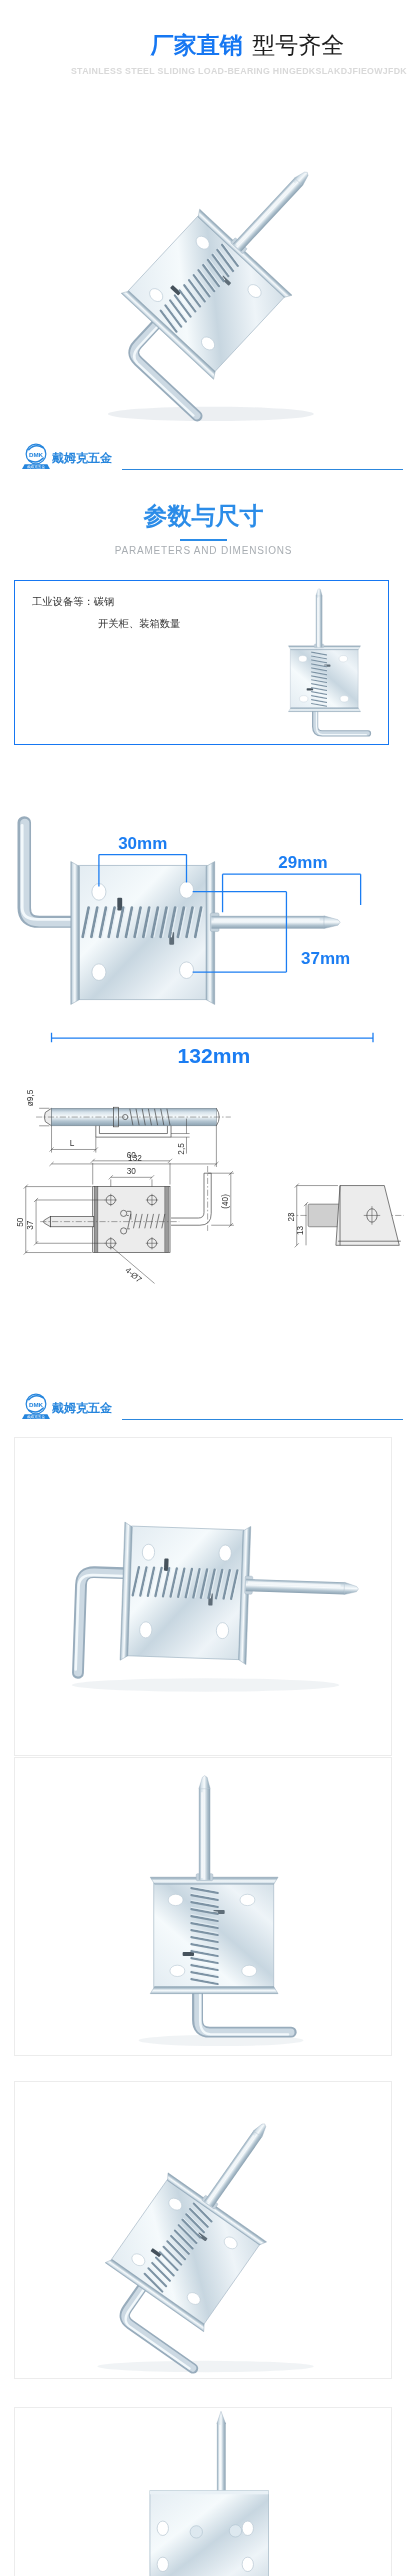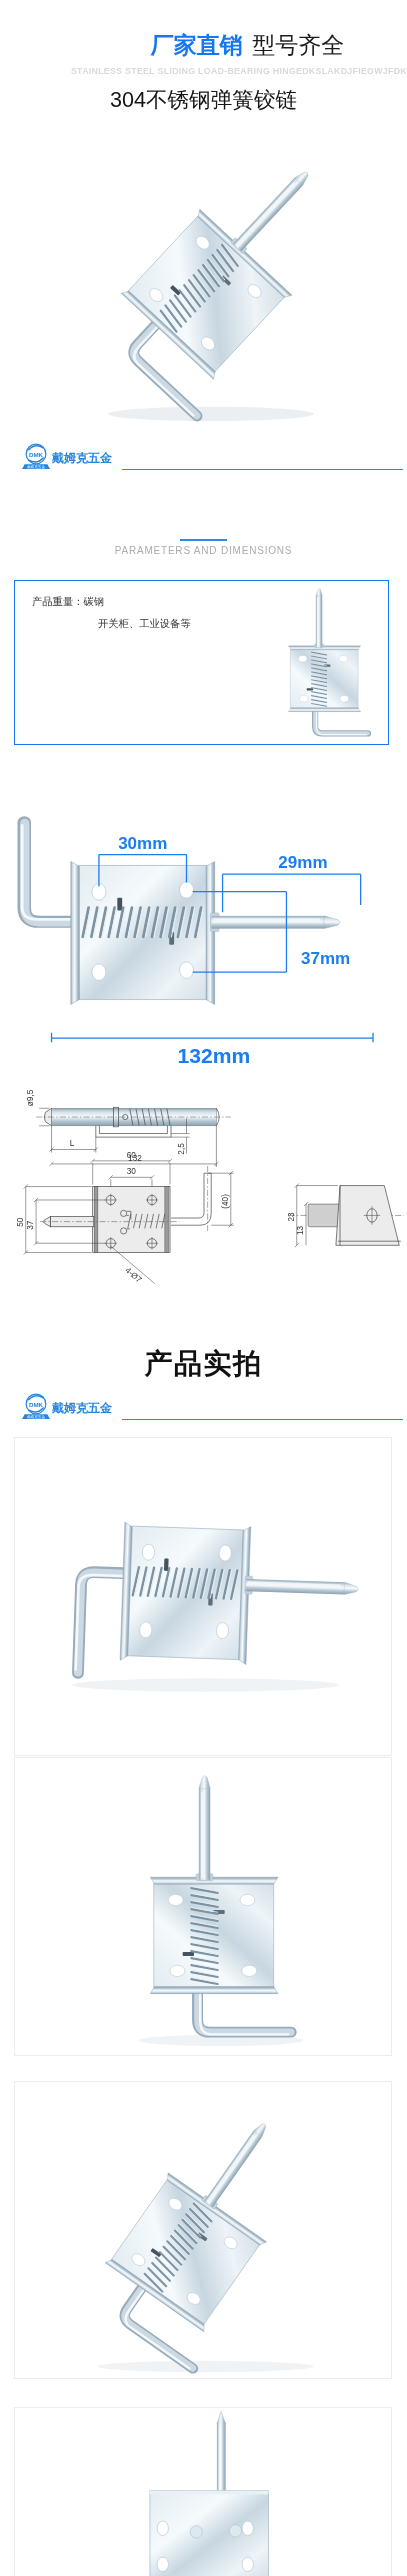--- a/index.html
+++ b/index.html
@@ -47,21 +47,20 @@
 </style>
 </head>
 <body>
 
 <div class="page">
 
   <div class="abs hero-title">
     <span class="tb">厂家直销</span><span class="tk">型号齐全</span>
   </div>
   <div class="abs hero-sub-en">STAINLESS STEEL SLIDING LOAD-BEARING HINGEDKSLAKDJFIEOWJFDK</div>
-  <div class="abs hero-sub-cn">304不锈钢弹簧铰链</div>
 
   <svg class="abs" style="left:41px;top:123px" width="350" height="309" viewBox="0 0 680 600">
     <defs>
       <linearGradient id="gM" x1="0" y1="0" x2="0" y2="1">
         <stop offset="0" stop-color="#93a9b9"></stop>
           <stop offset=".22" stop-color="#d6e2ea"></stop>
         <stop offset=".48" stop-color="#f6fafc"></stop>
           <stop offset=".74" stop-color="#b3c5d1"></stop>
         <stop offset="1" stop-color="#8ba1b1"></stop>
       </linearGradient>
@@ -123,27 +122,28 @@
       <path d="M15,17 Q27,4 43,13" fill="none" stroke="#2585dd" stroke-width="3" stroke-linecap="round"></path>
       <path d="M43,33 Q31,46 15,37" fill="none" stroke="#2585dd" stroke-width="3" stroke-linecap="round"></path>
       <text x="29" y="30" text-anchor="middle" font-size="12" font-weight="700" fill="#2585dd">DMK</text>
       <polygon points="7,45 51,45 56,54 2,54" fill="#2585dd"></polygon>
       <text x="29" y="52.5" text-anchor="middle" font-size="7" fill="#ffffff">戴姆克五金</text>
     </svg>
     <div class="bname">戴姆克五金</div>
     <div class="bline"></div>
   </div>
 
+  <div class="abs sec-title">参数与尺寸</div>
   <div class="abs sec-underline"></div>
   <div class="abs sec-sub">PARAMETERS AND DIMENSIONS</div>
 
   <div class="abs param-box"></div>
   <div class="abs param-rows">
-    <div>产品重量：碳钢</div>
-    <div class="indent">开关柜、工业设备等</div>
+    <div>工业设备等：碳钢</div>
+    <div class="indent">开关柜、装箱数量</div>
   </div>
   <svg class="abs" style="left:257px;top:581px" width="134" height="178" viewBox="0 0 260 345">
     <use href="#latch-hd" transform="translate(130,190) rotate(-90) scale(0.48) translate(-250,-160)"></use>
   </svg>
 
   <svg class="abs" style="left:0;top:804px" width="407" height="263" viewBox="0 0 790 510">
     <g transform="translate(150,120) scale(1.05,0.95) translate(-130,-25)">
       <use href="#handle-up"></use>
         <use href="#latch-body"></use>
     </g>
@@ -220,21 +220,20 @@
     <line class="cad" x1="660" y1="230" x2="660" y2="346"></line>
     <line class="cad" x1="656" y1="338" x2="778" y2="338"></line>
     <ellipse cx="722" cy="288" rx="10" ry="13" class="cad" fill="#fff"></ellipse>
     <path class="dim" d="M722,270 L722,306 M706,288 L738,288"></path>
     <path class="dim" d="M576,230 L576,346 M572,234 L580,226 M572,350 L580,342 M576,230 L656,230"></path>
     <text class="cadtxt" transform="translate(570,300) rotate(-90)">23</text>
     <path class="dim" d="M594,266 L594,346 M590,270 L598,262 M594,266 L596,266"></path>
     <text class="cadtxt" transform="translate(588,326) rotate(-90)">13</text>
   </svg>
 
-  <div class="abs photos-title">产品实拍</div>
 
   <div class="abs brand-row" style="top:1391px">
     <svg class="logo" width="30" height="30" viewBox="0 0 58 58">
       <circle cx="29" cy="25" r="19" fill="none" stroke="#2585dd" stroke-width="2.4"></circle>
       <path d="M15,17 Q27,4 43,13" fill="none" stroke="#2585dd" stroke-width="3" stroke-linecap="round"></path>
       <path d="M43,33 Q31,46 15,37" fill="none" stroke="#2585dd" stroke-width="3" stroke-linecap="round"></path>
       <text x="29" y="30" text-anchor="middle" font-size="12" font-weight="700" fill="#2585dd">DMK</text>
       <polygon points="7,45 51,45 56,54 2,54" fill="#2585dd"></polygon>
       <text x="29" y="52.5" text-anchor="middle" font-size="7" fill="#ffffff">戴姆克五金</text>
     </svg>

